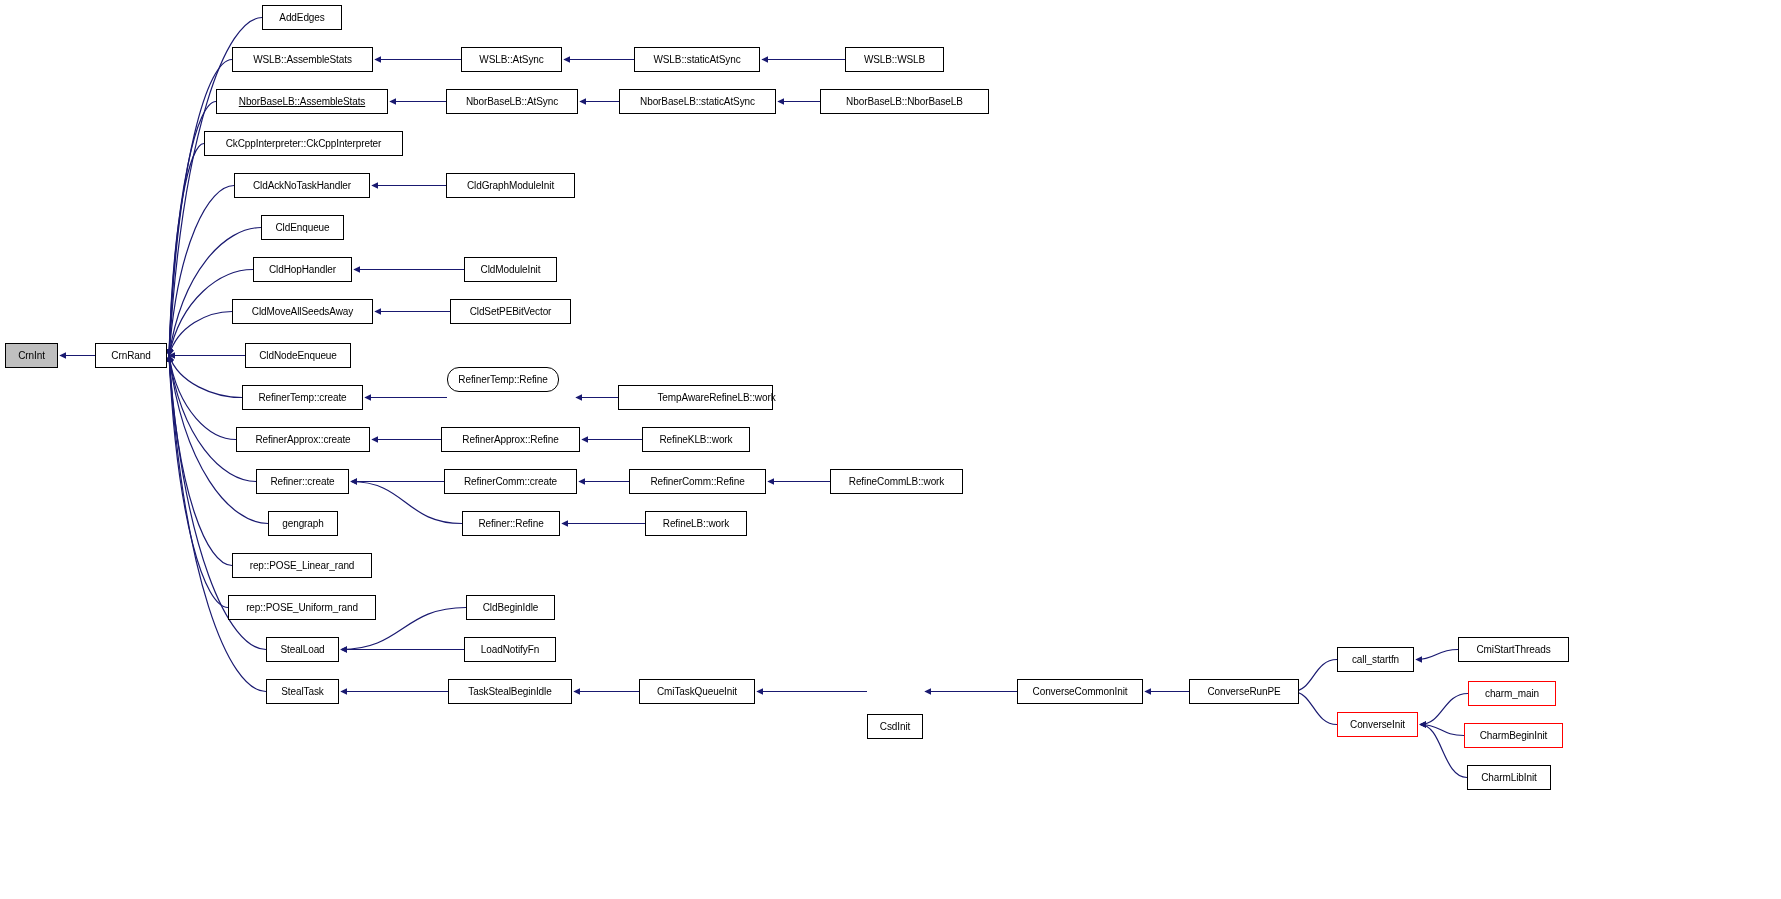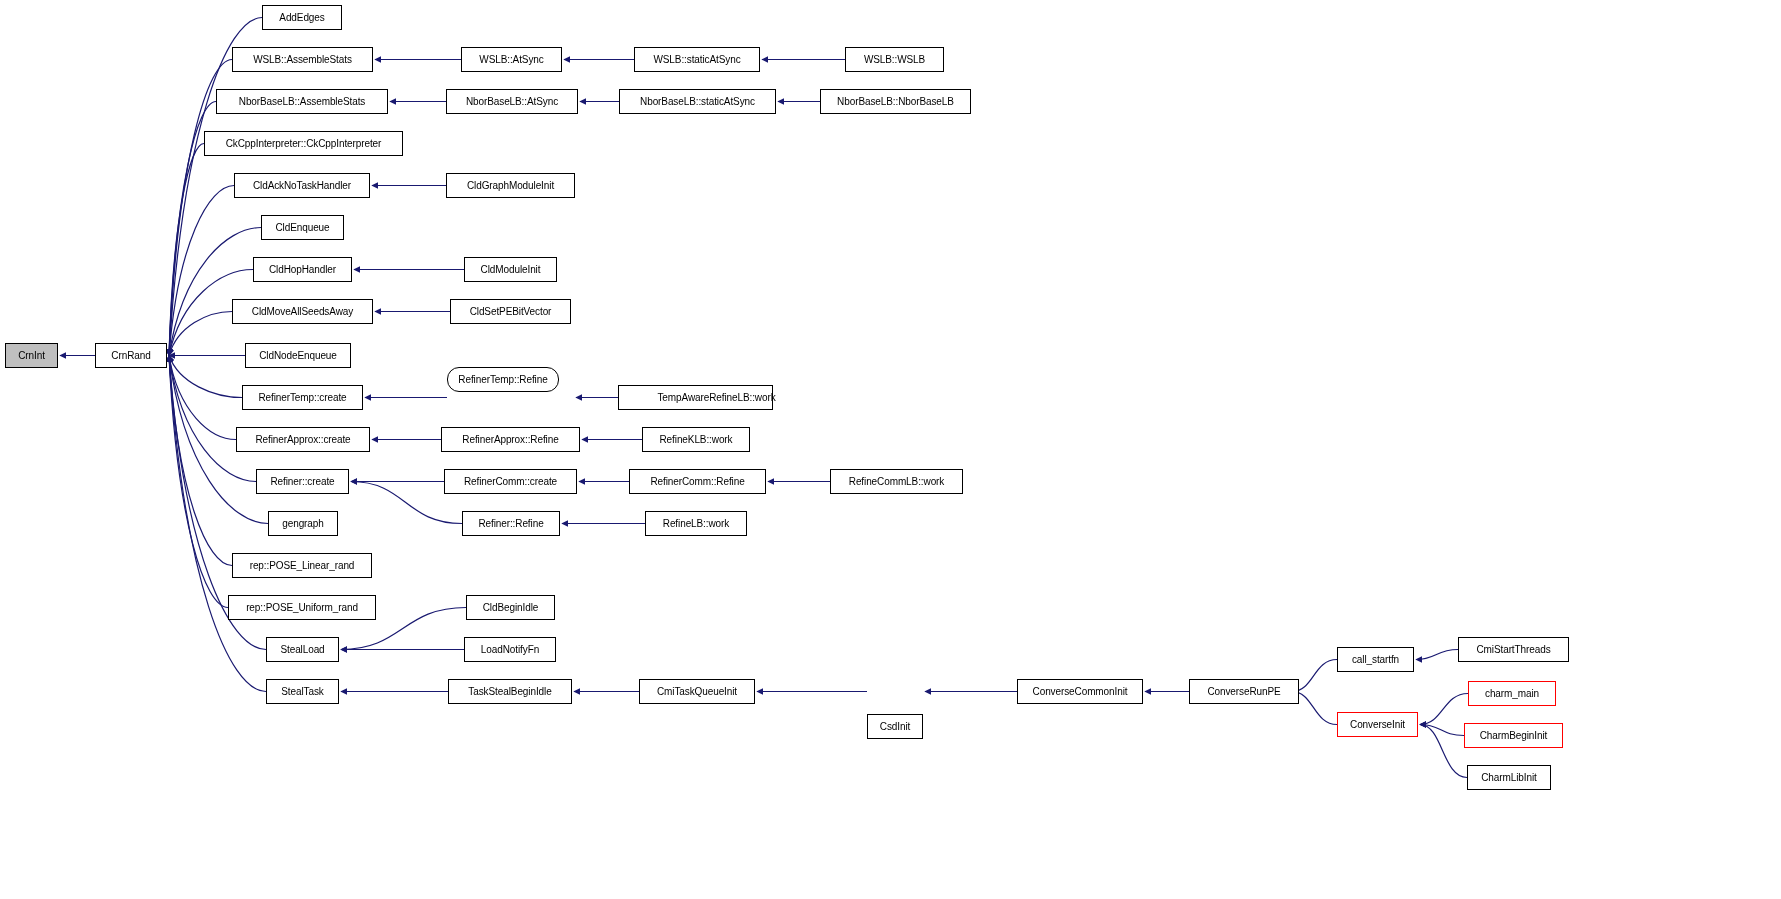--- a/index.html
+++ b/index.html
@@ -122,30 +122,30 @@
       </div>
       <div class="node" style="left: 461px; top: 47px; width: 101px;">
         <span>WSLB::AtSync</span>
       </div>
       <div class="node" style="left: 634px; top: 47px; width: 126px;">
         <span>WSLB::staticAtSync</span>
       </div>
       <div class="node" style="left: 845px; top: 47px; width: 99px;">
         <span>WSLB::WSLB</span>
       </div>
-      <div class="node" style="left: 216px; top: 89px; width: 172px;">
+      <div class="node" style="left: 216px; top: 89px; width: 172px; text-decoration: underline;">
         <span>NborBaseLB::AssembleStats</span>
       </div>
       <div class="node" style="left: 446px; top: 89px; width: 132px;">
         <span>NborBaseLB::AtSync</span>
       </div>
       <div class="node" style="left: 619px; top: 89px; width: 157px;">
         <span>NborBaseLB::staticAtSync</span>
       </div>
-      <div class="node" style="left: 820px; top: 89px; width: 151px;">
+      <div class="node" style="left: 820px; top: 89px; width: 169px;">
         <span>NborBaseLB::NborBaseLB</span>
       </div>
       <div class="node" style="left: 204px; top: 131px; width: 199px;">
         <span>CkCppInterpreter::CkCppInterpreter</span>
       </div>
       <div class="node" style="left: 234px; top: 173px; width: 136px;">
         <span>CldAckNoTaskHandler</span>
       </div>
       <div class="node" style="left: 446px; top: 173px; width: 129px;">
         <span>CldGraphModuleInit</span>

